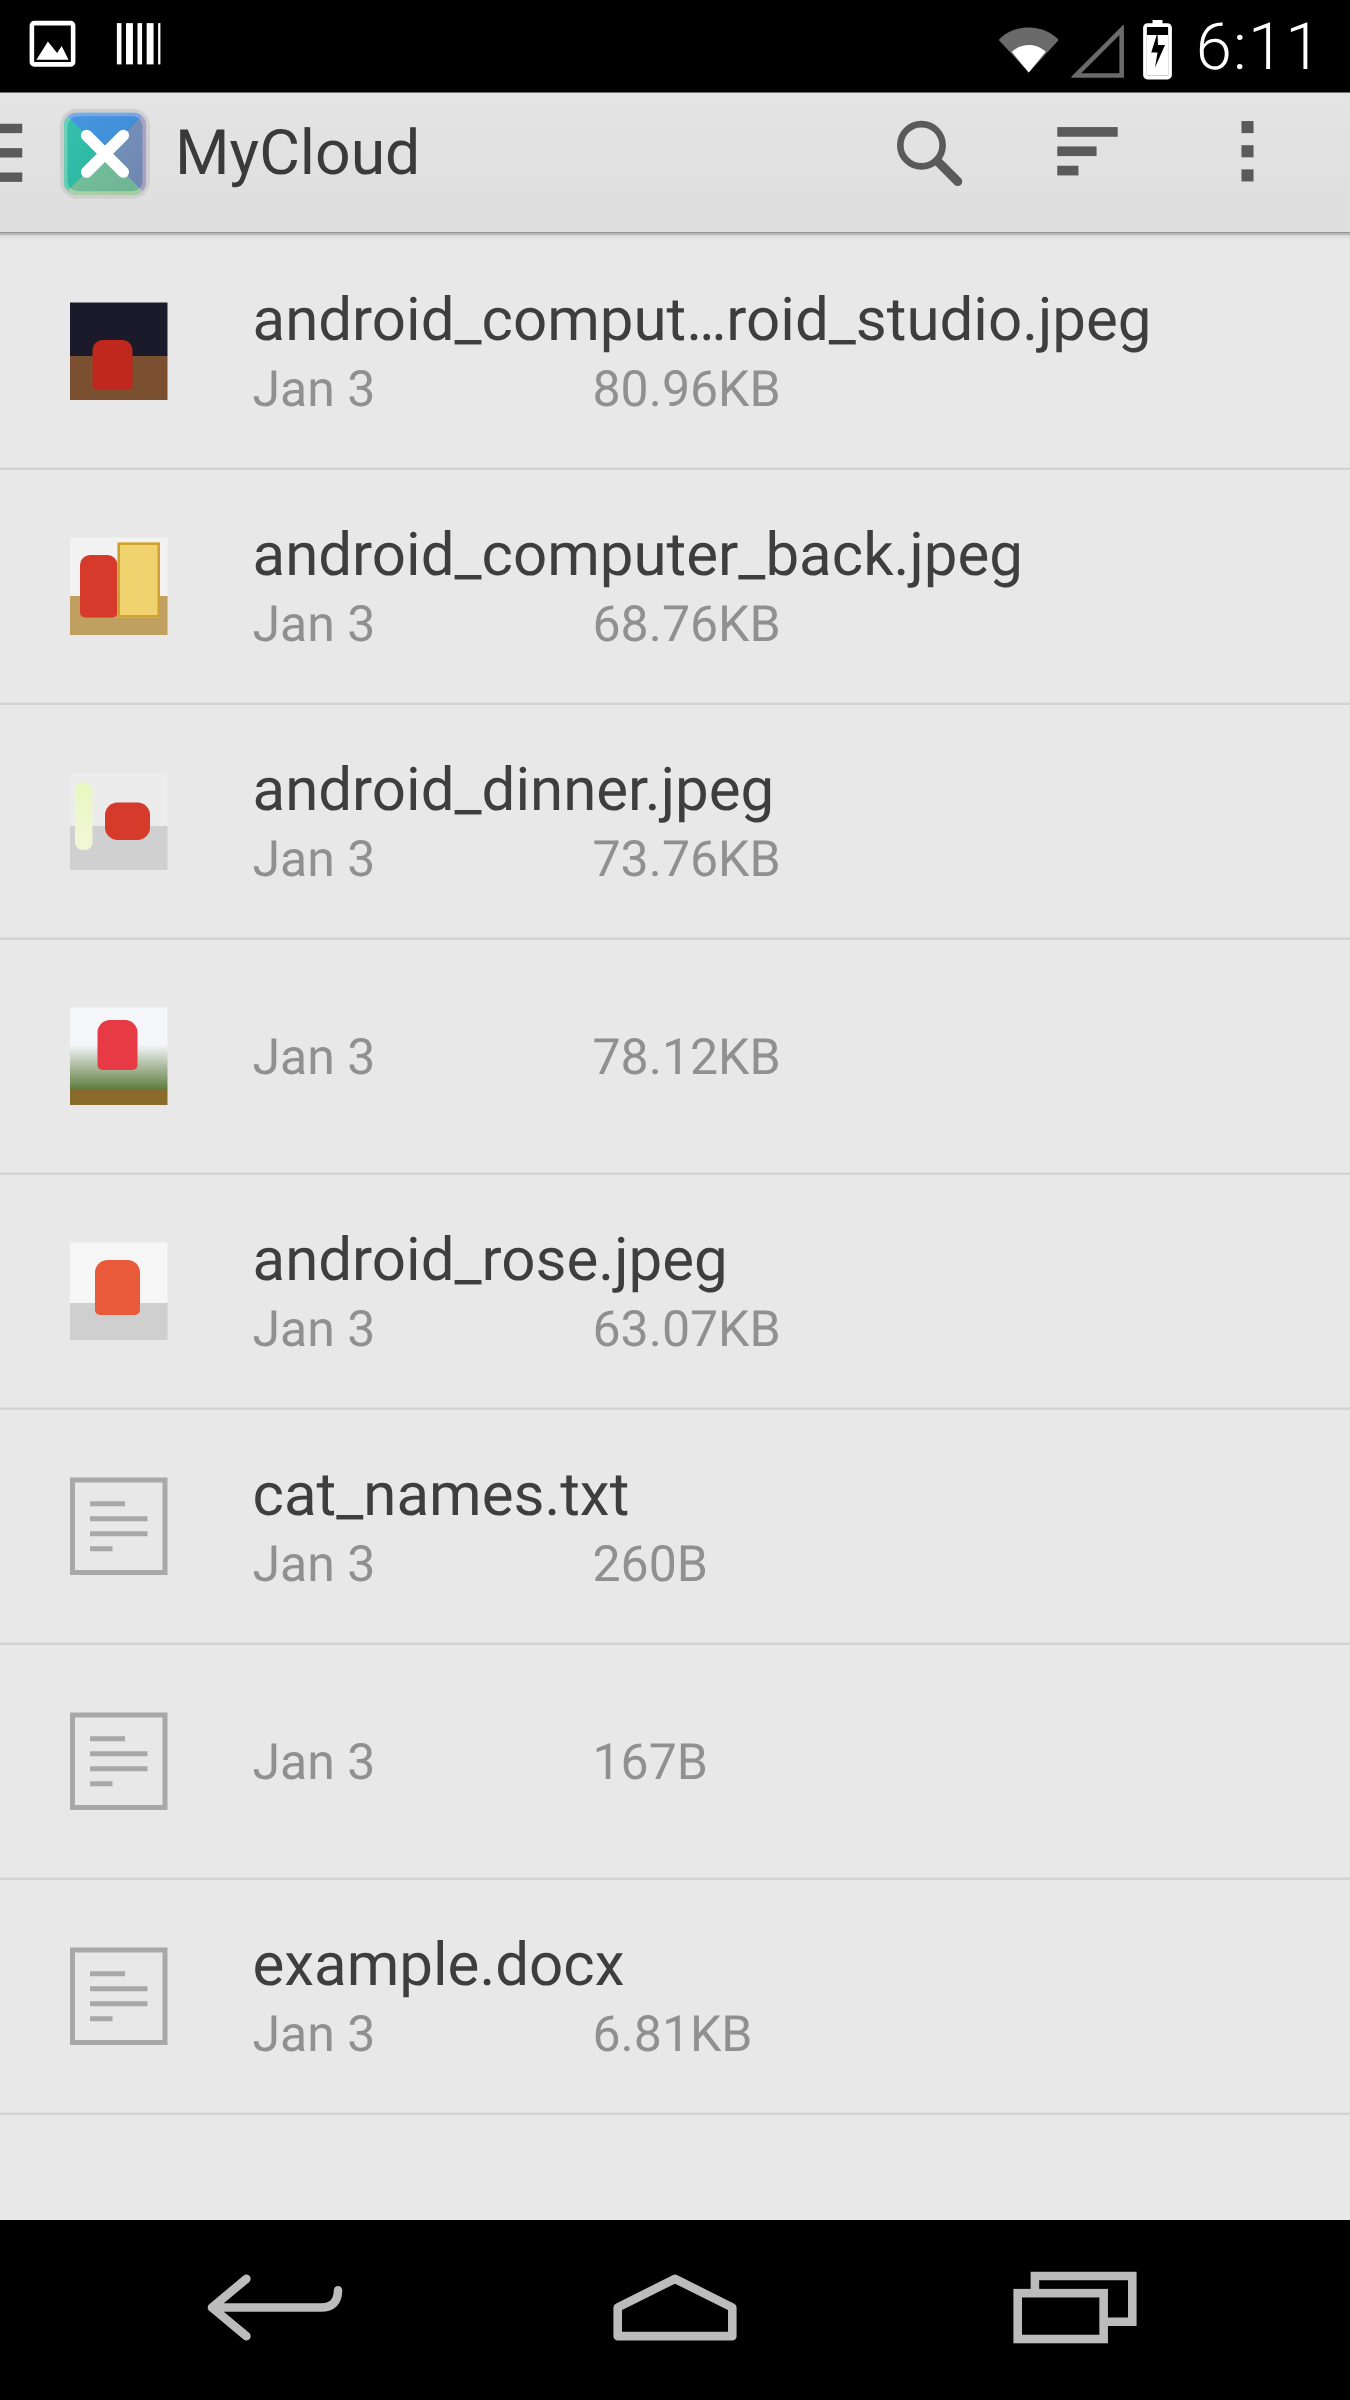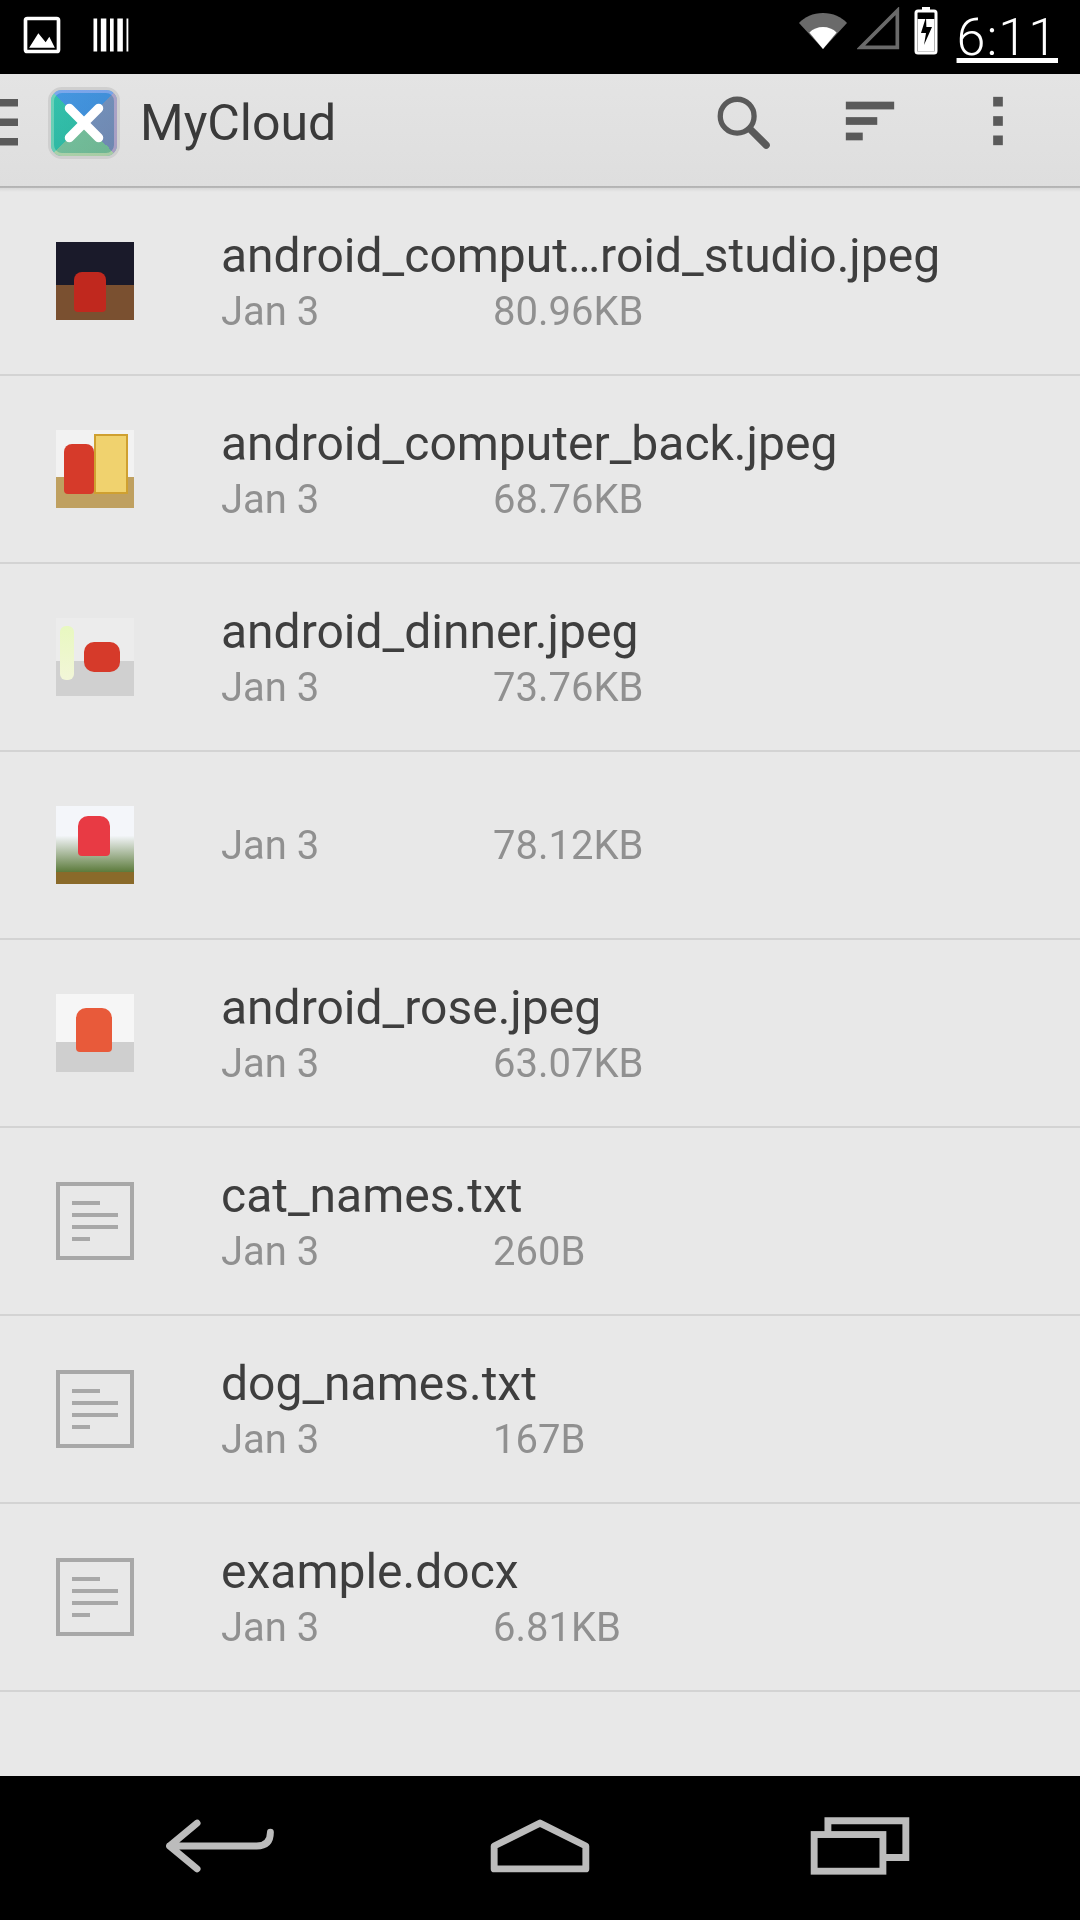--- a/index.html
+++ b/index.html
@@ -2,21 +2,21 @@
 <html><head>
 <meta charset="utf-8">
 <style>
   * { margin: 0; padding: 0; box-sizing: border-box; }
   html, body { width: 1080px; height: 1920px; font-family: "Roboto", "Helvetica Neue", Arial, sans-serif; background: #000; overflow: hidden; }
   body { transform-origin: top left; }
 
   
   .status-bar { height: 74px; background: #000; color: #fff; display: flex; align-items: center; padding: 0 22px 0 20px; }
   .status-left { display: flex; gap: 24px; align-items: center; }
-  .status-right { margin-left: auto; display: flex; gap: 10px; align-items: flex-start; text-decoration: underline; }
+  .status-right { margin-left: auto; display: flex; gap: 10px; align-items: flex-end; }
   .status-right .time { font-size: 52px; font-weight: 300; letter-spacing: 1px; margin-left: 6px; }
 
   
   .toolbar { height: 114px; background: linear-gradient(#e4e4e4,#dedede); display: flex; align-items: center; padding: 0 18px 14px 0; border-bottom: 2px solid #c6c6c6; position: relative; }
   .toolbar::after { content:""; position:absolute; left:0; right:0; bottom:-6px; height:6px; background:linear-gradient(rgba(0,0,0,0.10),rgba(0,0,0,0)); }
   .drawer-btn { width: 18px; height: 114px; display:flex; align-items:center; justify-content:center; }
   .drawer-btn svg { width: 18px; }
   .app-icon { width: 72px; height: 72px; margin: 0 20px 0 30px; border-radius: 14px; position: relative; background: linear-gradient(135deg,#2fbfd1,#1fa3b5); border: 3px solid #cfcfcf; box-shadow: inset 0 0 0 3px rgba(255,255,255,0.4); overflow:hidden; }
   .app-icon::before { content:""; position:absolute; inset:0; background: conic-gradient(from 45deg,#ff4fa3 0 90deg,#ffd24d 90deg 180deg,#3fc76b 180deg 270deg,#6f4fff 270deg 360deg); opacity:0.35; }
   .app-icon svg { position:absolute; inset:0; }
@@ -29,21 +29,21 @@
   .content { height: calc(1920px - 74px - 114px - 144px); background: #e8e8e8; overflow: hidden; }
   .file-row { height: 188px; display: flex; align-items: center; padding: 0 0 0 56px; border-bottom: 2px solid #d3d3d3; }
   .thumb { width: 78px; height: 78px; flex: 0 0 78px; display:flex; align-items:center; justify-content:center; }
   .thumb-img { width:78px; height:78px; background:#888; }
   .thumb-doc { width:78px; height:78px; border:4px solid #a8a8a8; display:flex; flex-direction:column; justify-content:center; gap:8px; padding:14px 12px 14px 12px; }
   .thumb-doc span { height:4px; background:#a8a8a8; }
   .thumb-doc span:nth-child(1){ width:60%; }
   .thumb-doc span:nth-child(2){ width:100%; }
   .thumb-doc span:nth-child(3){ width:100%; }
   .thumb-doc span:nth-child(4){ width:40%; }
-  .file-info { flex: 1; min-width: 0; padding-left: 87px; display:flex; flex-direction:column; gap:4px; }
+  .file-info { flex: 1; min-width: 0; padding-left: 68px; display:flex; flex-direction:column; gap:4px; }
   .file-name { font-size: 48px; color: #3e3e3e; white-space: nowrap; overflow: hidden; text-overflow: ellipsis; padding-right: 40px; }
   .file-meta { display: flex; }
   .file-date { width: 272px; font-size: 40px; color: #909090; }
   .file-size { font-size: 40px; color: #909090; text-align: right; }
 
   
   .th-1 { background: linear-gradient(#1a1a2a 55%, #7a5030 55%); position:relative; }
   .th-1::after{content:"";position:absolute;left:18px;top:30px;width:32px;height:40px;background:#c0281e;border-radius:8px 8px 4px 4px;}
   .th-2 { background: linear-gradient(#f2f2f2 60%, #bfa060 60%); position:relative; }
   .th-2::before{content:"";position:absolute;left:8px;top:14px;width:30px;height:50px;background:#d63a2a;border-radius:8px 8px 4px 4px;}
@@ -230,21 +230,20 @@
     <div class="file-row">
       <div class="thumb">
         <div class="thumb-doc">
           <span></span>
           <span></span>
           <span></span>
           <span></span>
         </div>
       </div>
       <div class="file-info">
-        <div class="file-name">dog_names.txt</div>
         <div class="file-meta">
           <div class="file-date">Jan 3</div>
           <div class="file-size">167B</div>
         </div>
       </div>
     </div>
     <div class="file-row">
       <div class="thumb">
         <div class="thumb-doc">
           <span></span>

